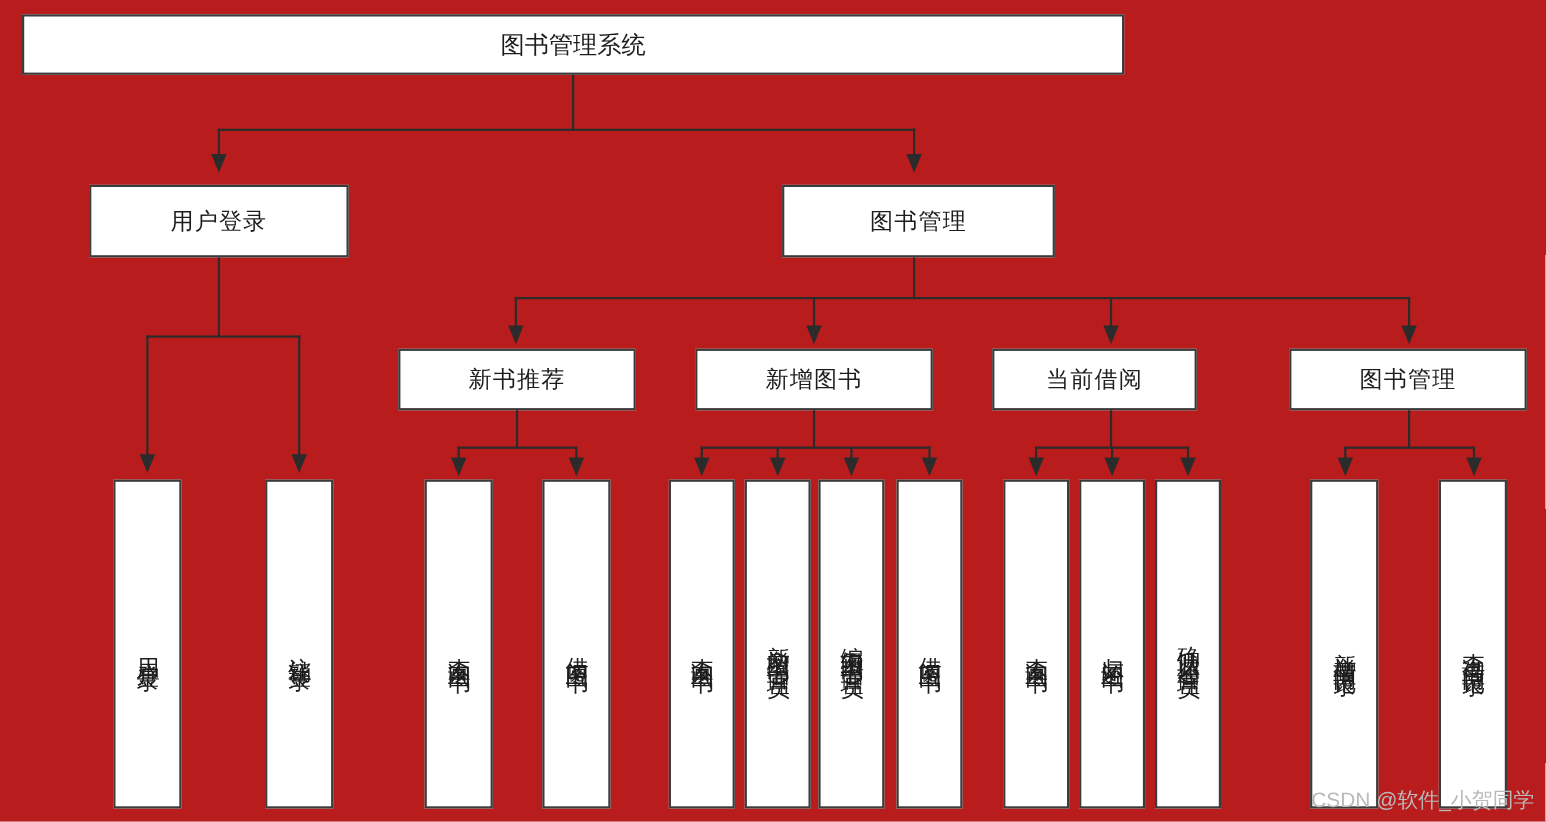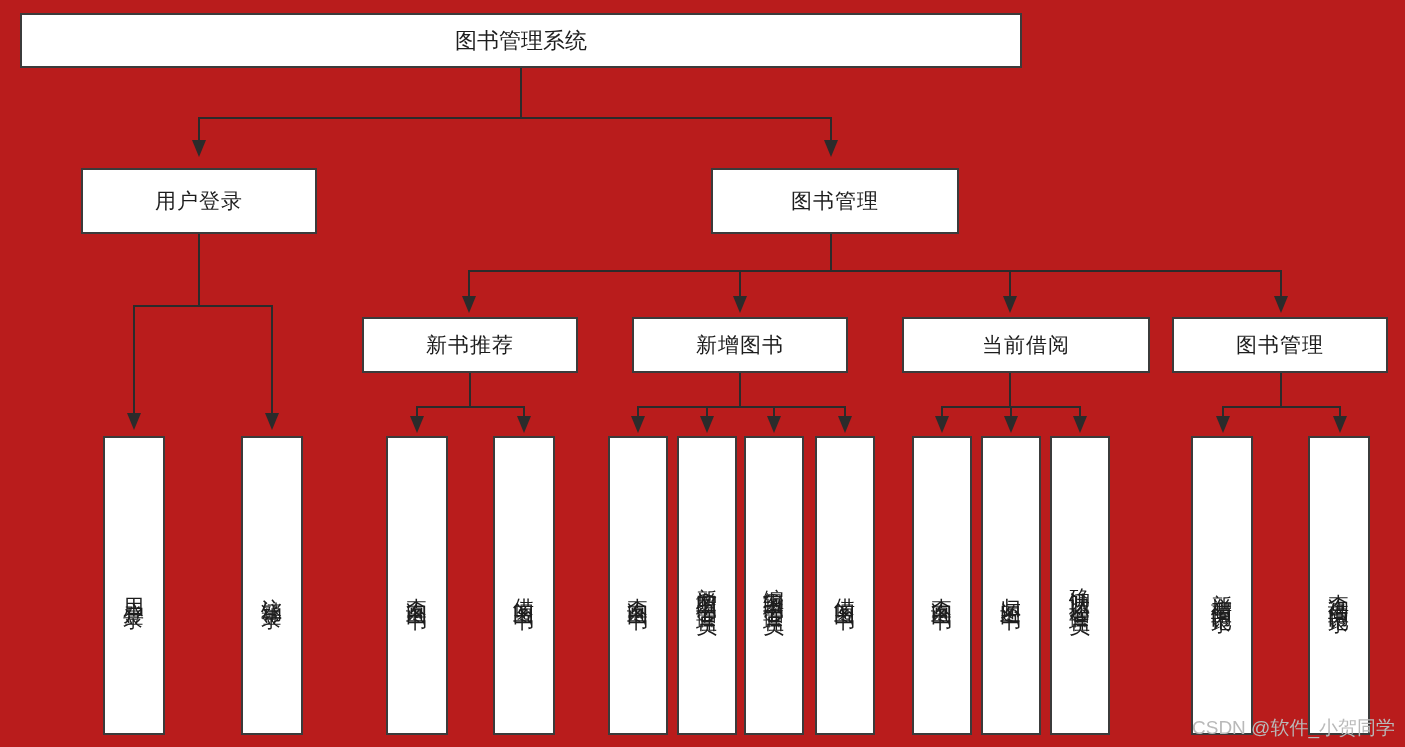--- a/index.html
+++ b/index.html
@@ -124,21 +124,21 @@
 
   <div class="ln vert" style="left:1280px; top:270px; width:2px; height:28px;"></div>
   <div class="arrow" style="left:1274px; top:296px;"></div>
 
   <div class="node h" style="left:362px; top:317px; width:216px; height:56px;">
     <span>新书推荐</span>
   </div>
   <div class="node h" style="left:632px; top:317px; width:216px; height:56px;">
     <span>新增图书</span>
   </div>
-  <div class="node h" style="left:902px; top:317px; width:248px; height:56px;">
+  <div class="node h" style="left:902px; top:317px; width:186px; height:56px;">
     <span>当前借阅</span>
   </div>
   <div class="node h" style="left:1172px; top:317px; width:216px; height:56px;">
     <span>图书管理</span>
   </div>
 
   <div class="ln vert" style="left:469px; top:373px; width:2px; height:35px;"></div>
   <div class="ln horz" style="left:416px; top:406px; width:108px; height:2px;"></div>
   <div class="ln vert" style="left:416px; top:406px; width:2px; height:12px;"></div>
   <div class="arrow" style="left:410px; top:416px;"></div>

